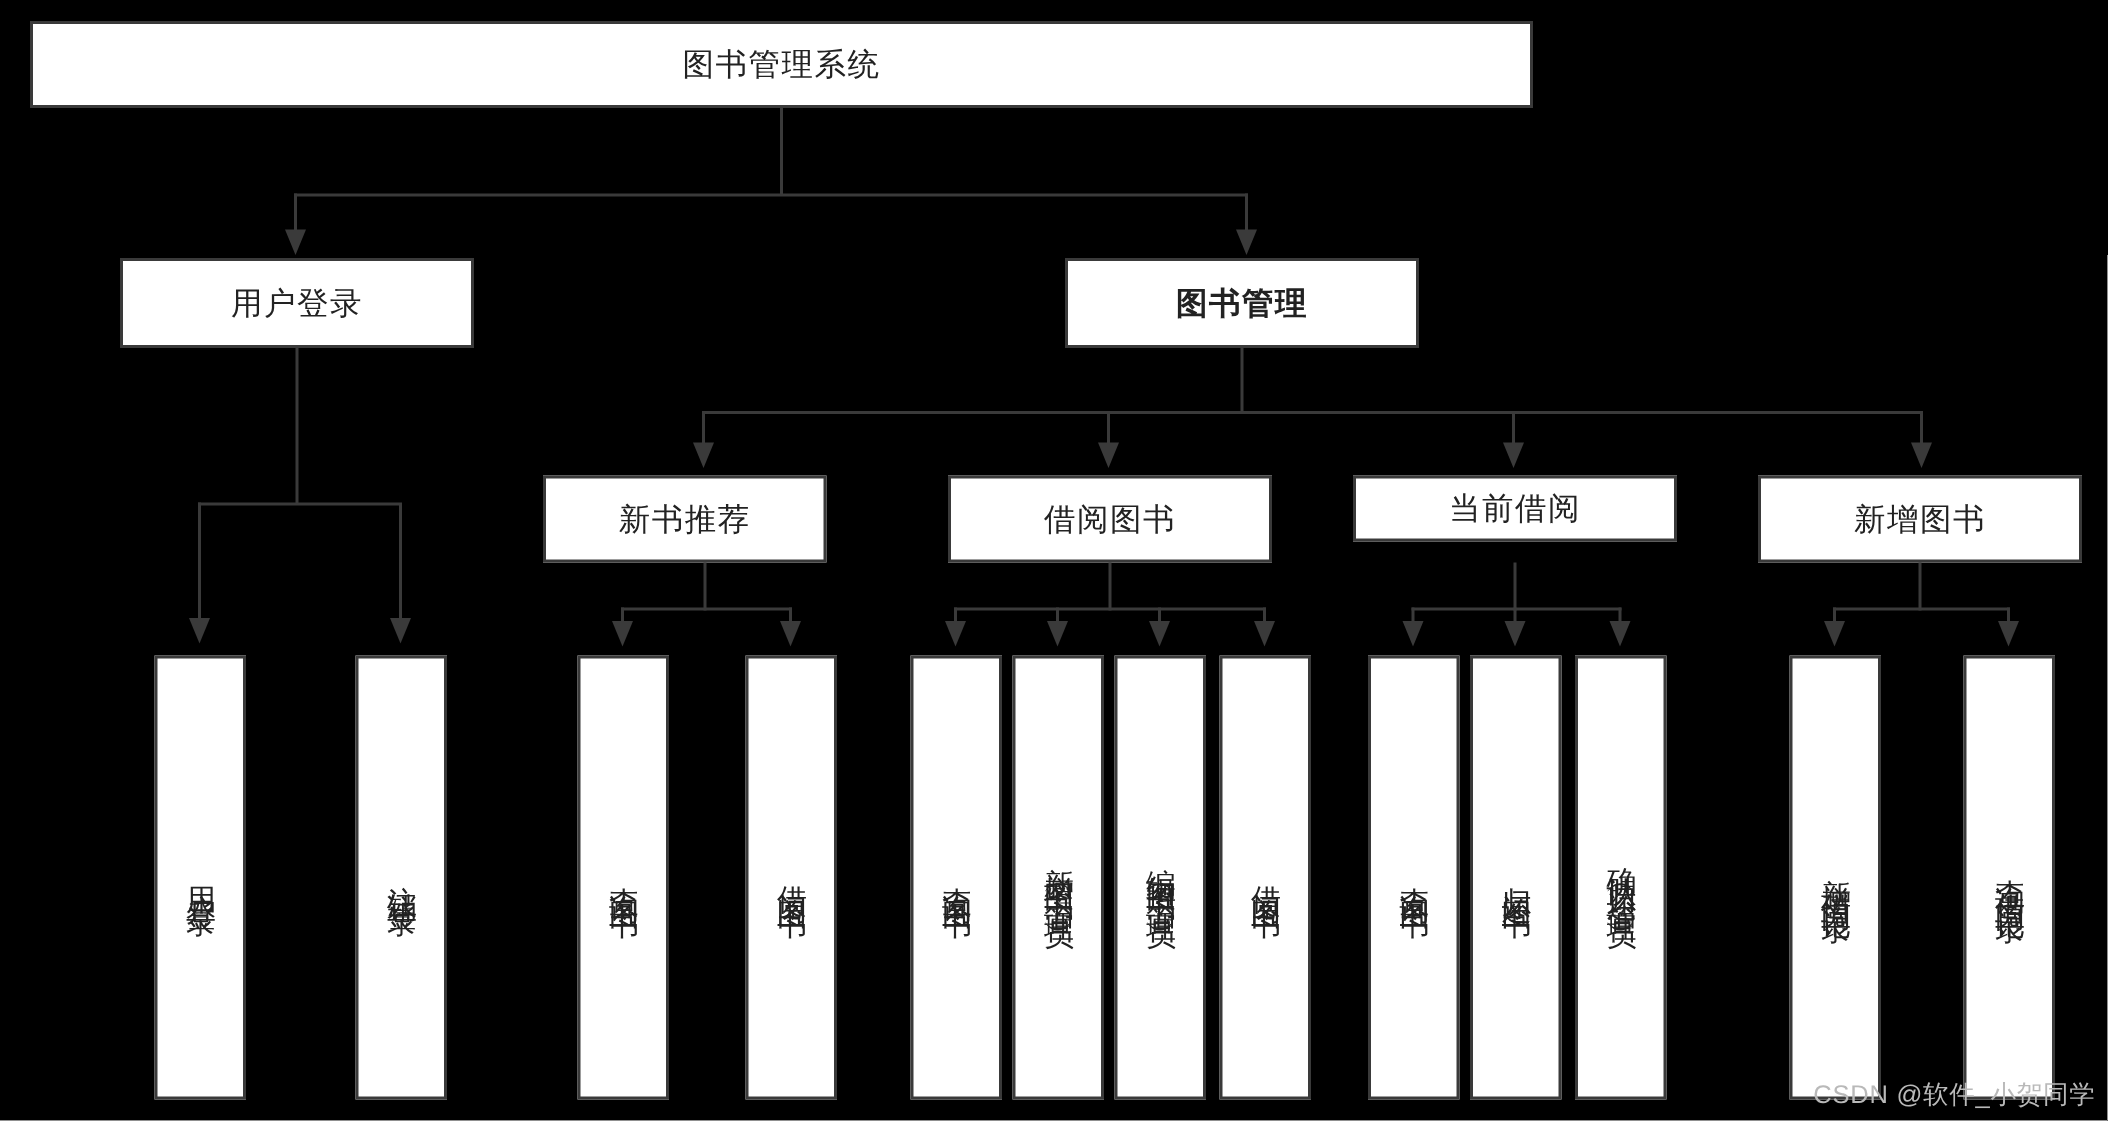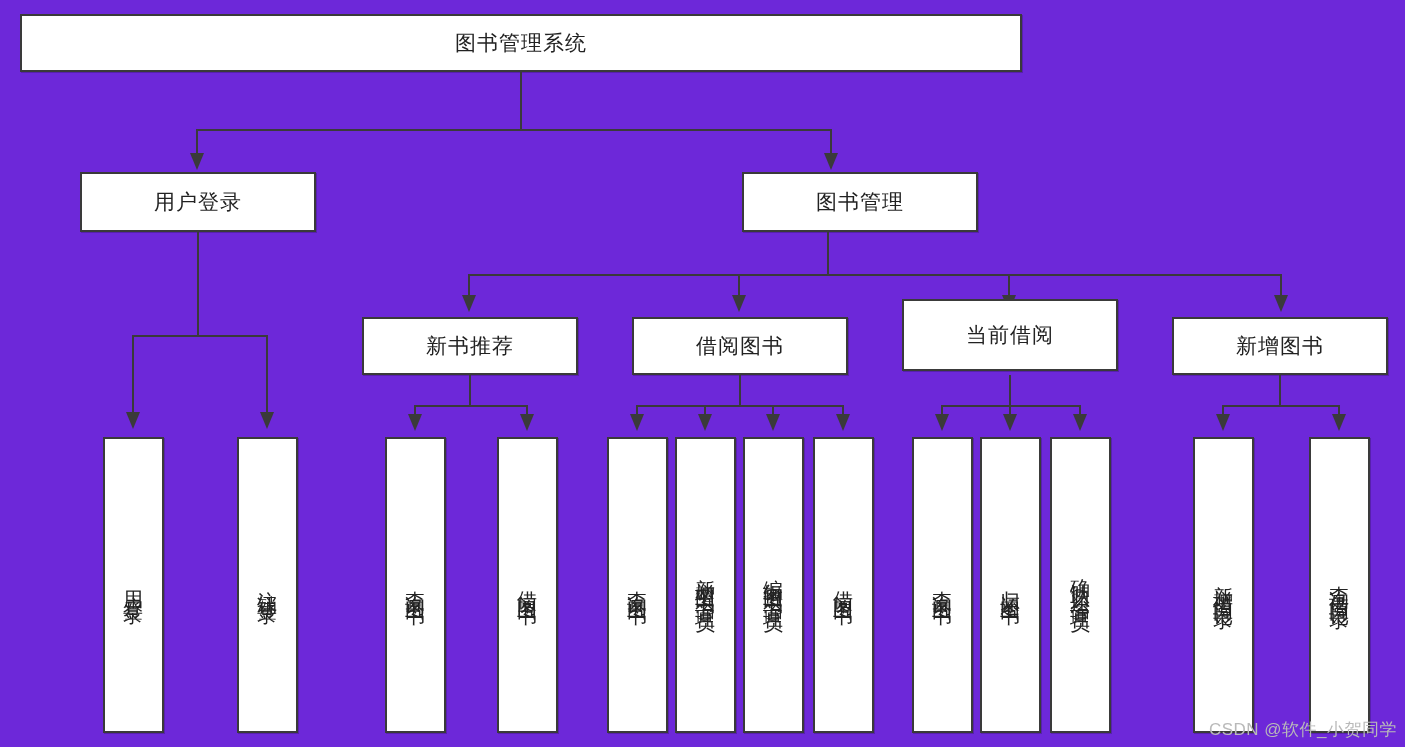--- a/index.html
+++ b/index.html
@@ -7,21 +7,21 @@
     padding: 0;
     background: #ffffff;
   }
   body {
     font-family: "Liberation Sans", "DejaVu Sans", sans-serif;
   }
   #canvas {
     position: relative;
     width: 1405px;
     height: 747px;
-    background: #6d28d9;
+    background: #000000;
     overflow: hidden;
   }
   .node {
     position: absolute;
     box-sizing: border-box;
     border: 2px solid #3a3a3a;
     background: #ffffff;
     display: flex;
     align-items: center;
     justify-content: center;
@@ -90,21 +90,21 @@
 
   <div class="edge vline" style="left:196px; top:129px; width:2px; height:27px;"></div>
   <div class="arrow" style="left:190px; top:153px;"></div>
 
   <div class="edge vline" style="left:830px; top:129px; width:2px; height:27px;"></div>
   <div class="arrow" style="left:824px; top:153px;"></div>
 
   <div class="node h" style="left:80px; top:172px; width:236px; height:60px;">
     <span>用户登录</span>
   </div>
-  <div class="node h" style="left:742px; top:172px; width:236px; height:60px;">
+  <div class="node h" style="left:710px; top:172px; width:236px; height:60px;font-weight:bold;">
     <span>图书管理</span>
   </div>
 
   <div class="edge vline" style="left:197px; top:232px; width:2px; height:104px;"></div>
   <div class="edge hline" style="left:132px; top:335px; width:134px; height:2px;"></div>
   <div class="edge vline" style="left:132px; top:335px; width:2px; height:80px;"></div>
   <div class="arrow" style="left:126px; top:412px;"></div>
   <div class="edge vline" style="left:266px; top:335px; width:2px; height:80px;"></div>
   <div class="arrow" style="left:260px; top:412px;"></div>
 
@@ -116,27 +116,27 @@
 
   <div class="edge vline" style="left:738px; top:274px; width:2px; height:24px;"></div>
   <div class="arrow" style="left:732px; top:295px;"></div>
 
   <div class="edge vline" style="left:1008px; top:274px; width:2px; height:24px;"></div>
   <div class="arrow" style="left:1002px; top:295px;"></div>
 
   <div class="edge vline" style="left:1280px; top:274px; width:2px; height:24px;"></div>
   <div class="arrow" style="left:1274px; top:295px;"></div>
 
-  <div class="node h" style="left:362px; top:317px; width:216px; height:58px;">
+  <div class="node h" style="left:362px; top:317px; width:189px; height:58px;">
     <span>新书推荐</span>
   </div>
   <div class="node h" style="left:632px; top:317px; width:216px; height:58px;">
     <span>借阅图书</span>
   </div>
-  <div class="node h" style="left:902px; top:299px; width:216px; height:72px;">
+  <div class="node h" style="left:902px; top:317px; width:216px; height:44px;">
     <span>当前借阅</span>
   </div>
   <div class="node h" style="left:1172px; top:317px; width:216px; height:58px;">
     <span>新增图书</span>
   </div>
 
   <div class="edge vline" style="left:469px; top:375px; width:2px; height:32px;"></div>
   <div class="edge hline" style="left:414px; top:405px; width:114px; height:2px;"></div>
   <div class="edge vline" style="left:414px; top:405px; width:2px; height:12px;"></div>
   <div class="arrow" style="left:408px; top:414px;"></div>

